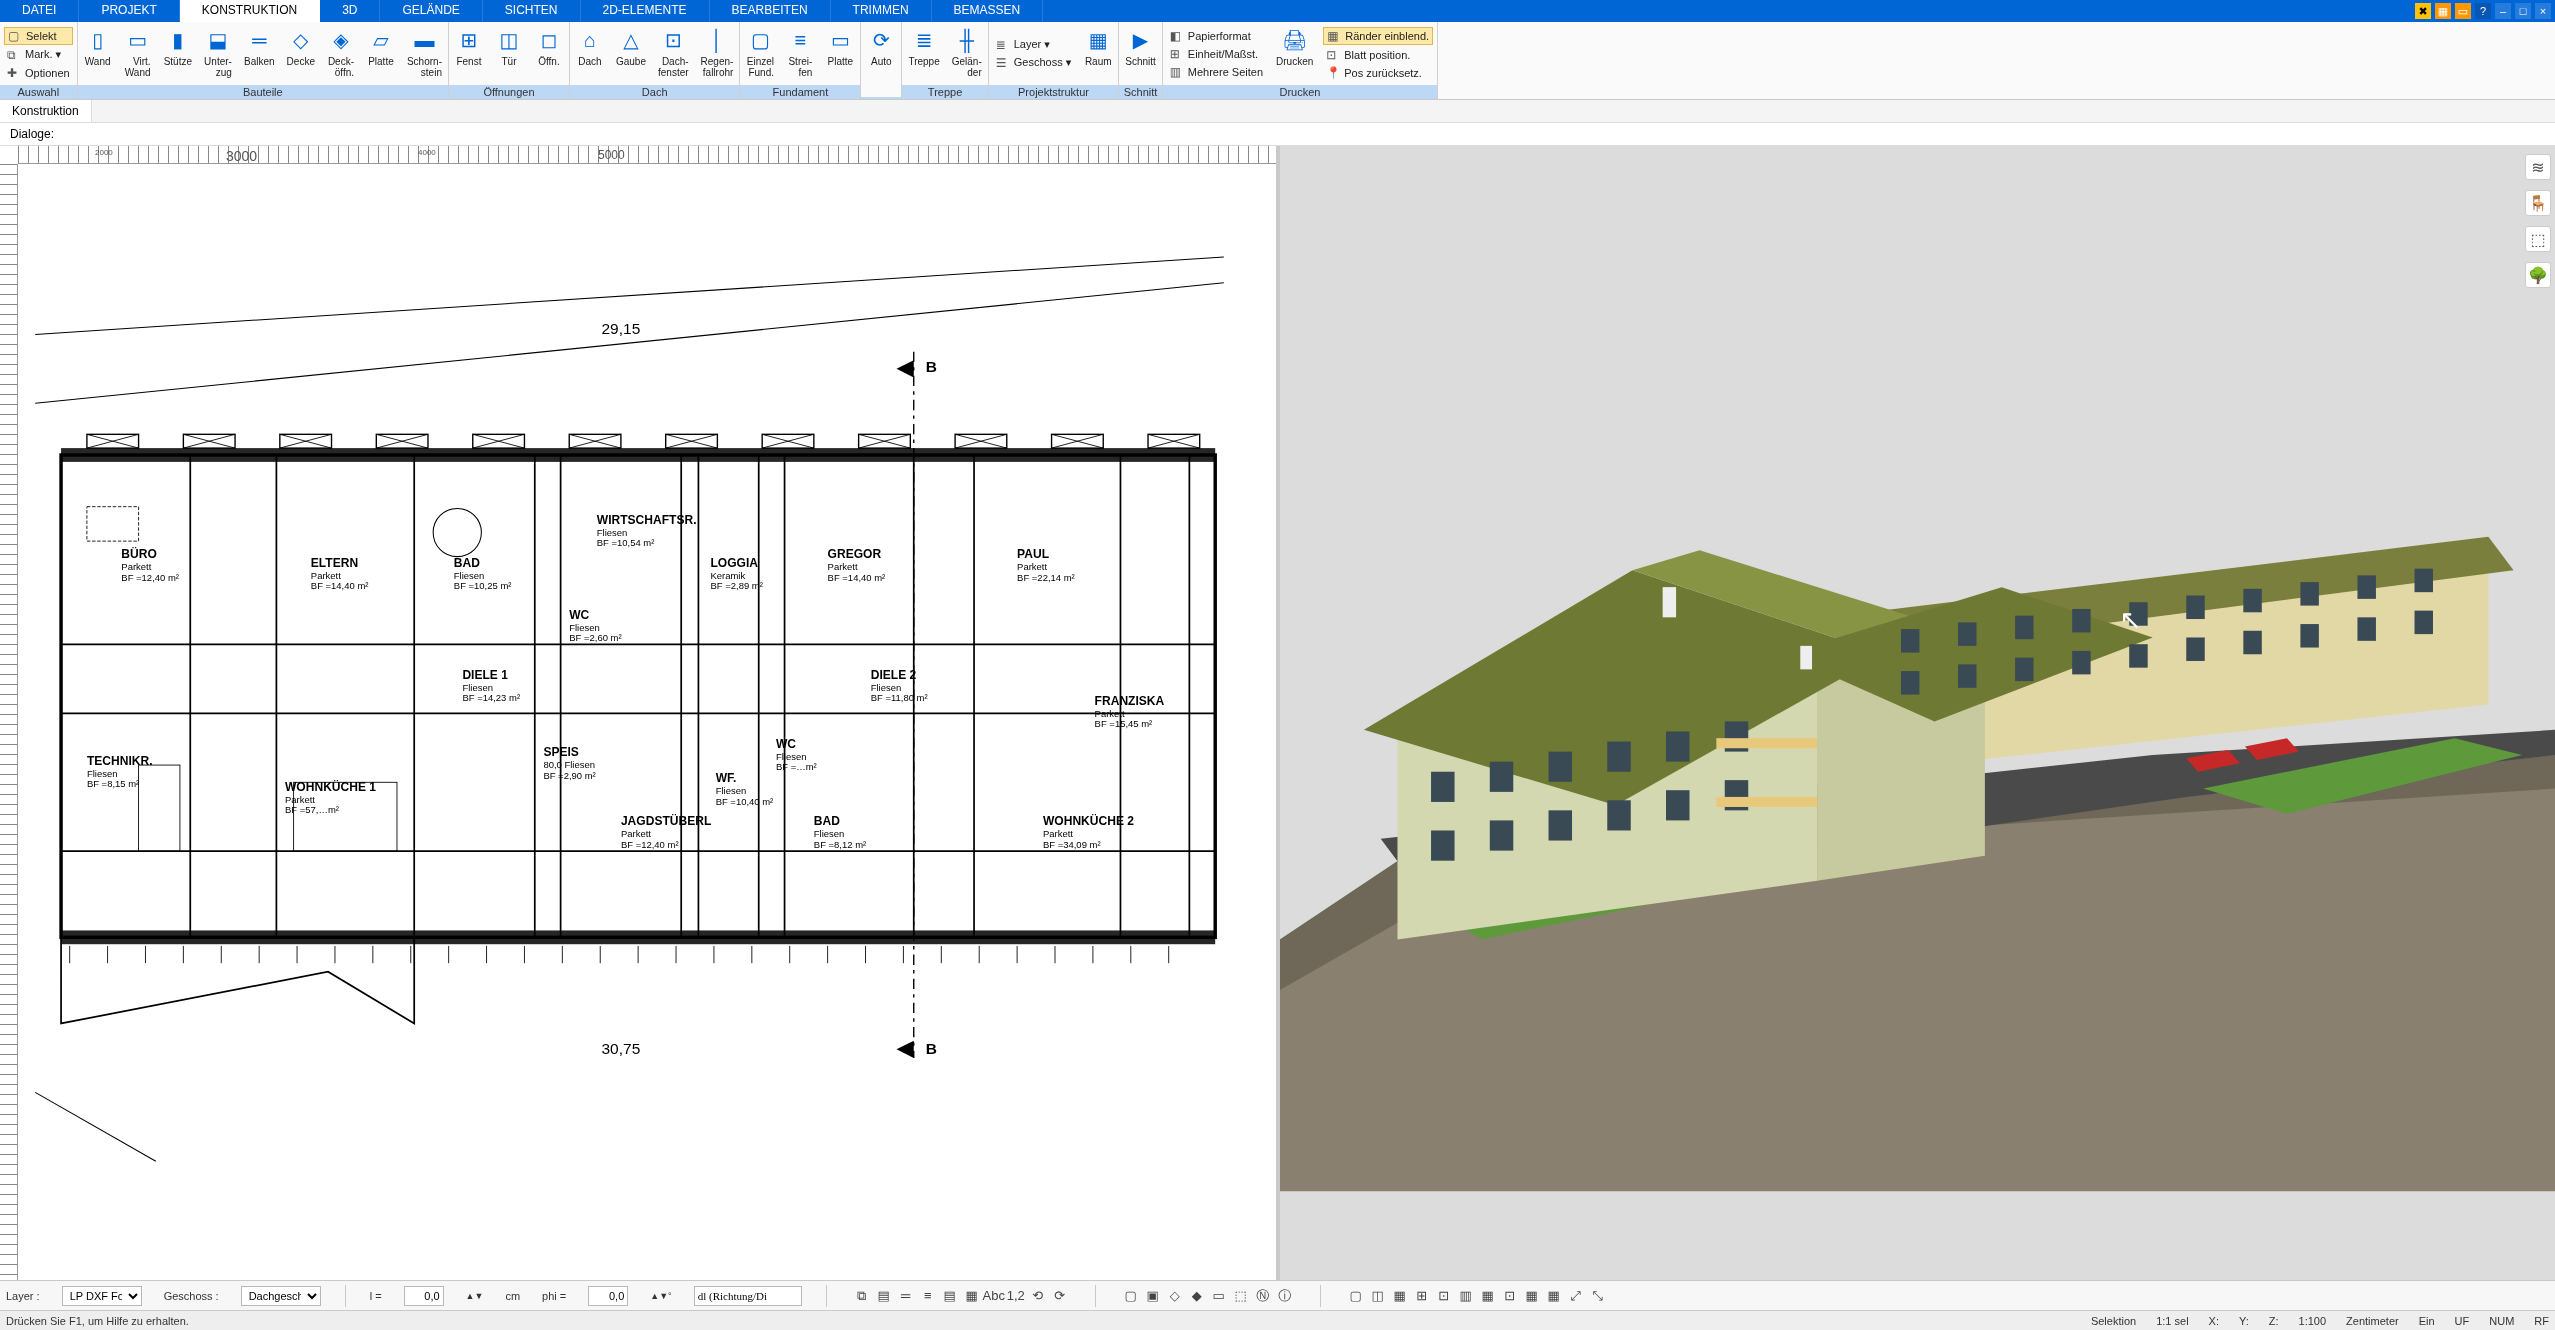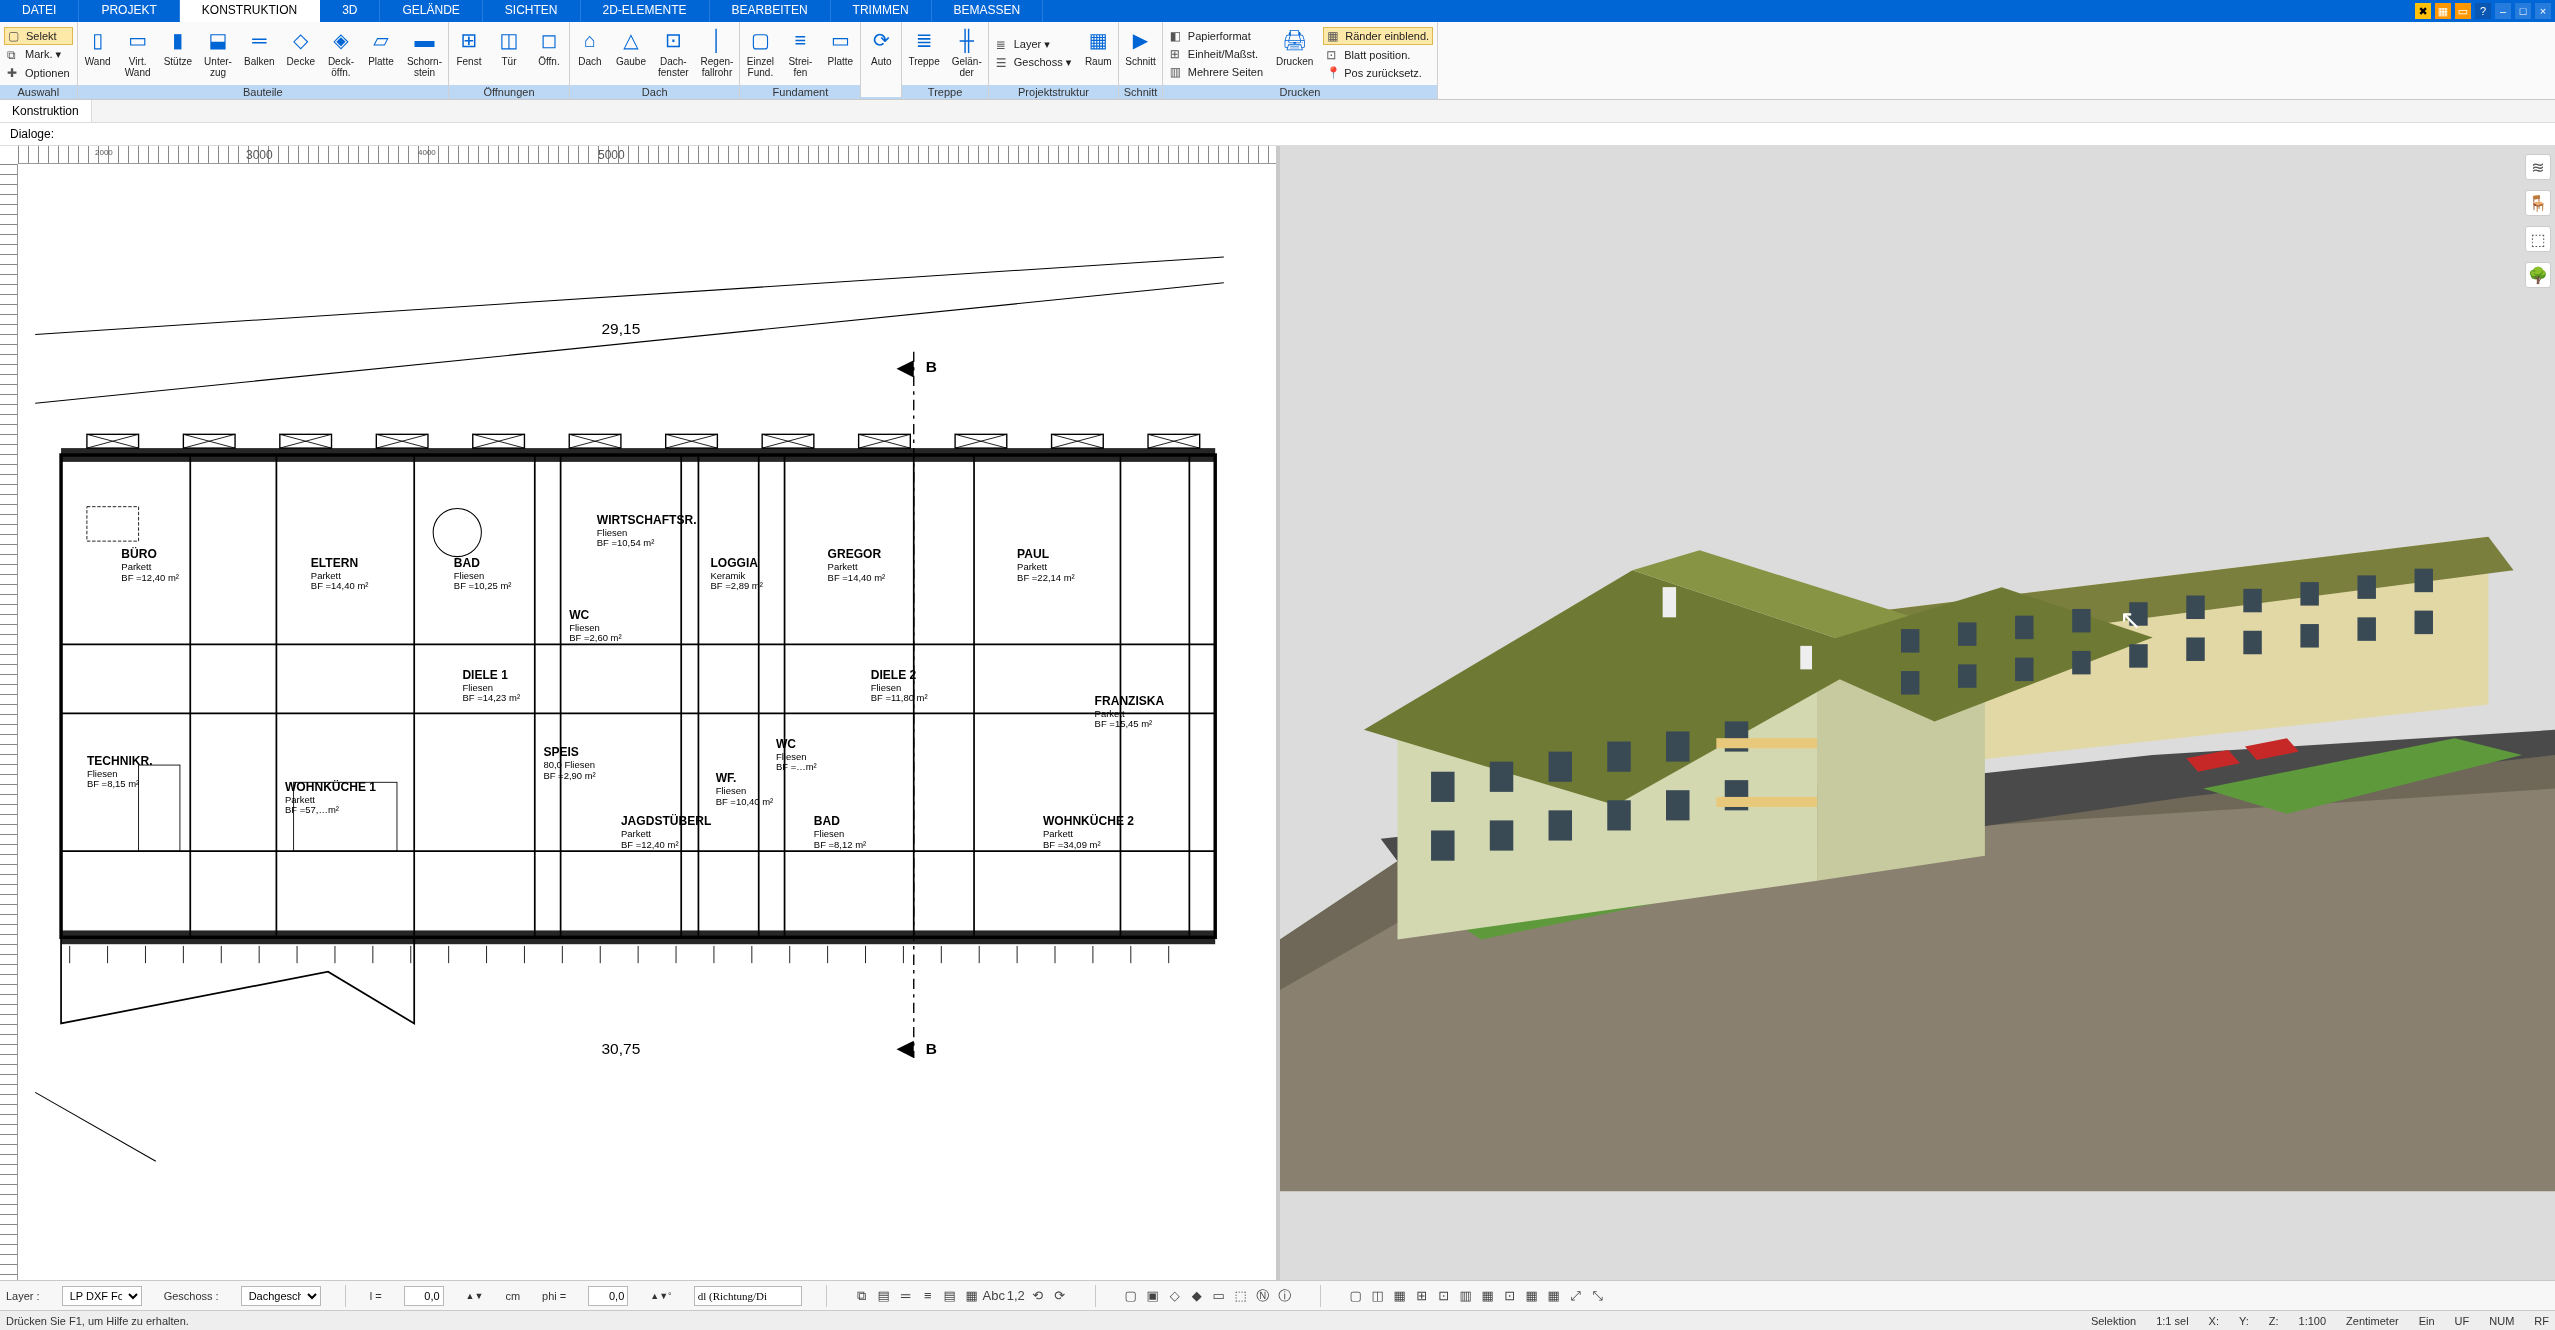--- a/index.html
+++ b/index.html
@@ -14,21 +14,21 @@
 .menubar .winctl { display: flex; align-items: center; gap: 4px; padding: 0 4px; }
 .menubar .winctl span { width: 16px; height: 16px; display: inline-flex; align-items: center; justify-content: center; font-size: 11px; background: rgba(255,255,255,.15); cursor: pointer; }
 
 
 .ribbon { display: flex; background: #fafafa; border-bottom: 1px solid #c9c9c9; height: 78px; }
 .ribbon-group { display: flex; flex-direction: column; border-right: 1px solid #d0d0d0; }
 .ribbon-group .items { display: flex; flex: 1; align-items: stretch; }
 .ribbon-group .label { font-size: 11px; text-align: center; color: #333; background: #bcd8f5; padding: 1px 0; }
 .rbtn { display: flex; flex-direction: column; align-items: center; justify-content: flex-start; padding: 4px 6px; min-width: 40px; cursor: pointer; }
 .rbtn .icn { width: 28px; height: 28px; display: flex; align-items: center; justify-content: center; color: #0066d6; font-size: 20px; }
-.rbtn .lbl { font-size: 10px; line-height: 11px; text-align: center; color: #222; margin-top: 2px; white-space: pre-line; }
+.rbtn .lbl { font-size: 10px; line-height: 11px; text-align: right; color: #222; margin-top: 2px; white-space: pre-line; }
 .stack { display: flex; flex-direction: column; justify-content: center; padding: 2px 4px; gap: 2px; }
 .stack .srow { display: flex; align-items: center; gap: 4px; font-size: 11px; color: #222; cursor: pointer; padding: 1px 3px; white-space: nowrap; }
 .stack .srow .micn { width: 14px; font-size: 12px; color: #555; }
 .stack .srow.hl { background: #ffe9a8; border: 1px solid #e0b84e; }
 
 
 .subtabs { display:flex; background:#f4f4f4; border-bottom:1px solid #dcdcdc; }
 .subtabs .stab { font-size:12px; padding:4px 12px; border-right:1px solid #dcdcdc; background:#fff; }
 .dlgbar { font-size:12px; padding:4px 10px; border-bottom:1px solid #dcdcdc; background:#fff; }
 
@@ -304,21 +304,21 @@
 
   <div class="subtabs">
     <div class="stab">Konstruktion</div>
   </div>
   <div class="dlgbar">Dialoge:</div>
 
   <div class="main">
     <div class="pane left">
       <div class="ruler-h" id="rulerh">
           <span style="position: absolute; top: 2px; left: 40px; font-size: 8px; color: rgb(85, 85, 85); padding-left: 37px;">2000</span>
-          <span style="position: absolute; top: 2px; left: 228px; font-size: 12px; color: rgb(85, 85, 85);">3000</span>
+          <span style="position: absolute; top: 2px; left: 208px; font-size: 14px; color: rgb(85, 85, 85);">3000</span>
           <span style="position: absolute; top: 2px; left: 400px; font-size: 8px; color: rgb(85, 85, 85);">4000</span>
           <span style="position: absolute; top: 2px; left: 580px; font-size: 12px; color: rgb(85, 85, 85);">5000</span>
         </div>
       <div class="ruler-v"></div>
       <div class="plan">
         <svg viewBox="0 0 730 570" id="plansvg">
             <line x1="10" y1="60" x2="700" y2="15" stroke="#000" stroke-width="0.6"></line>
             <line x1="10" y1="100" x2="700" y2="30" stroke="#000" stroke-width="0.6"></line>
             <text x="350" y="60" font-size="9" text-anchor="middle">29,15</text>
             <rect x="25" y="130" width="670" height="280" fill="none" stroke="#000" stroke-width="2"></rect>

